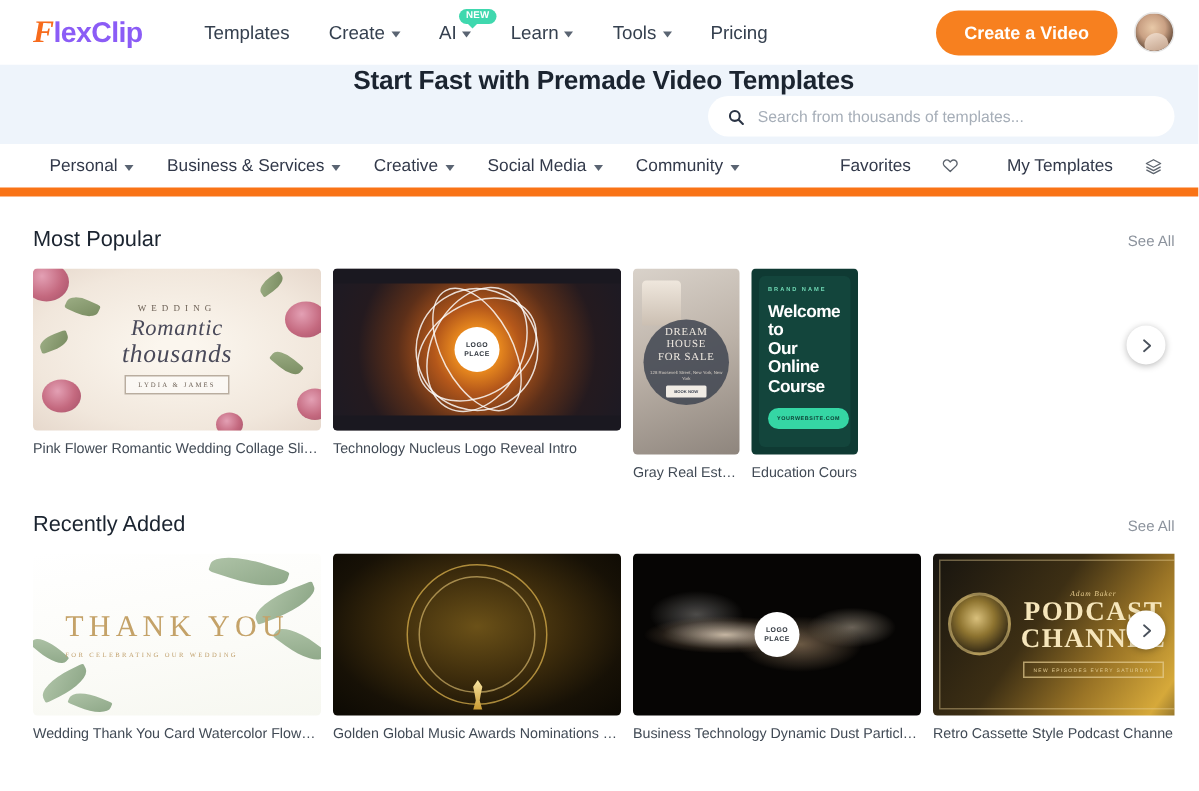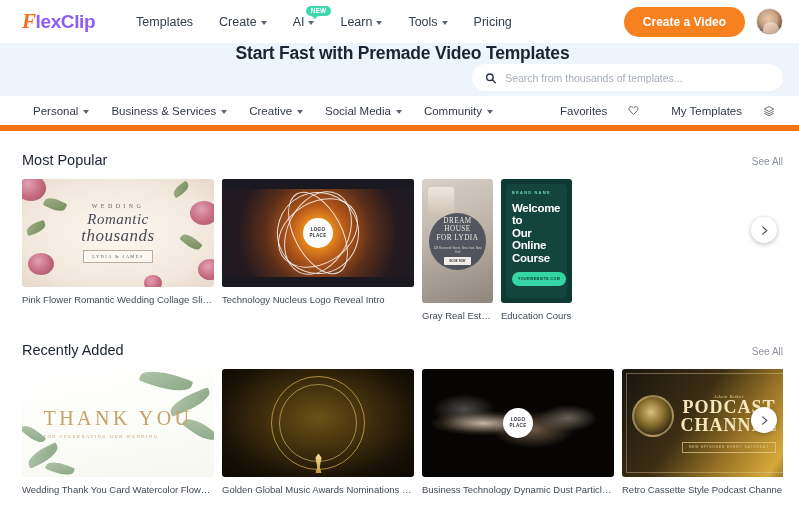--- a/index.html
+++ b/index.html
@@ -417,21 +417,21 @@
         </div>
         <div class="cardtitle">Technology Nucleus Logo Reveal Intro</div>
       </div>
 
       <div class="card port">
         <div class="thumb t-realestate">
           <div class="re-lamp"></div>
           <div class="re-circ">
             <div class="re-t">DREAM</div>
             <div class="re-t">HOUSE</div>
-            <div class="re-t">FOR LYDIA</div>
+            <div class="re-t">FOR SALE</div>
             <div class="re-s">128 Roosevelt Street, New York, New York</div>
             <div class="re-b">BOOK NOW</div>
           </div>
         </div>
         <div class="cardtitle">Gray Real Estat...</div>
       </div>
 
       <div class="card port">
         <div class="thumb t-course">
           <div class="inner">

